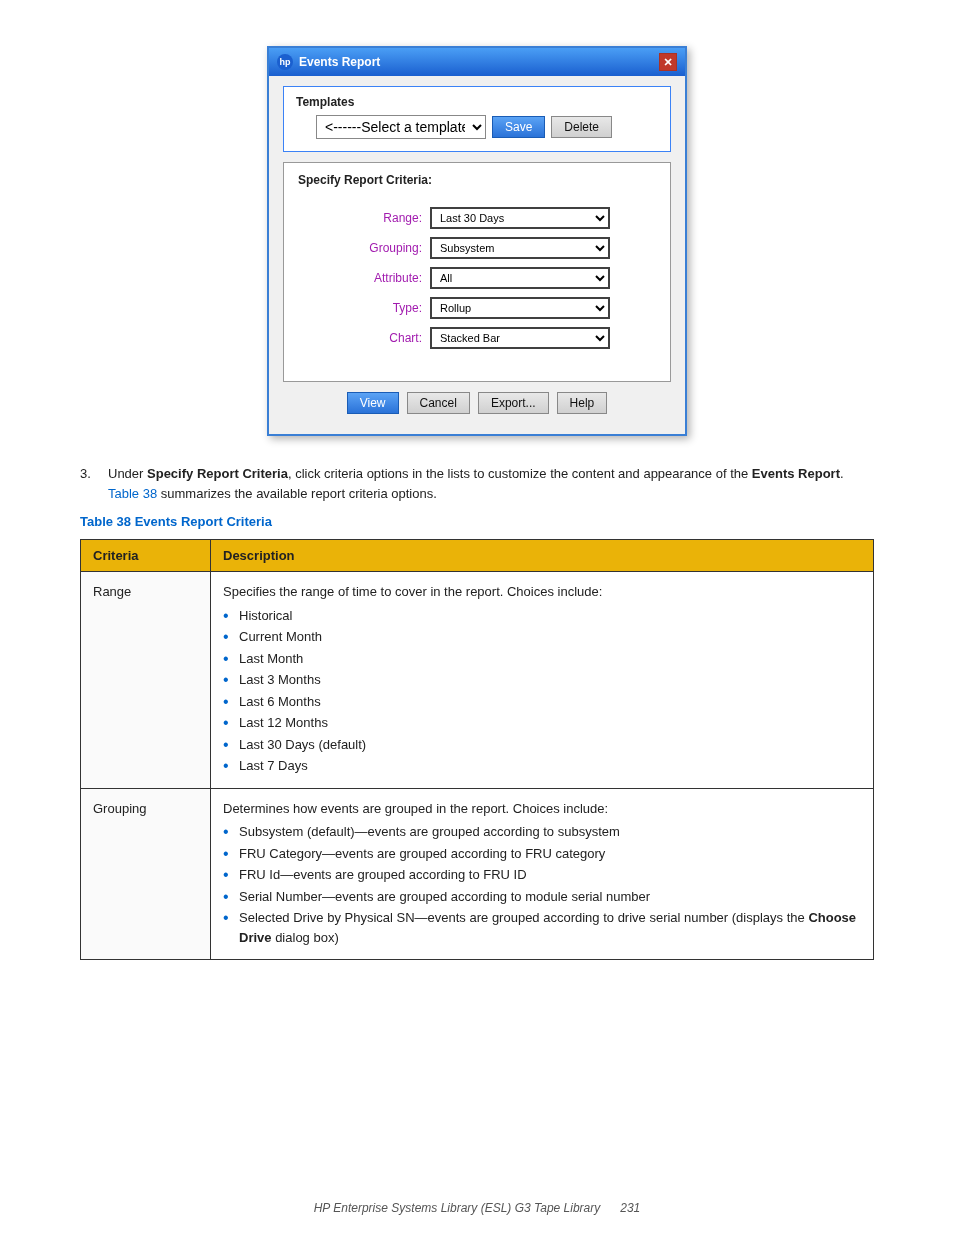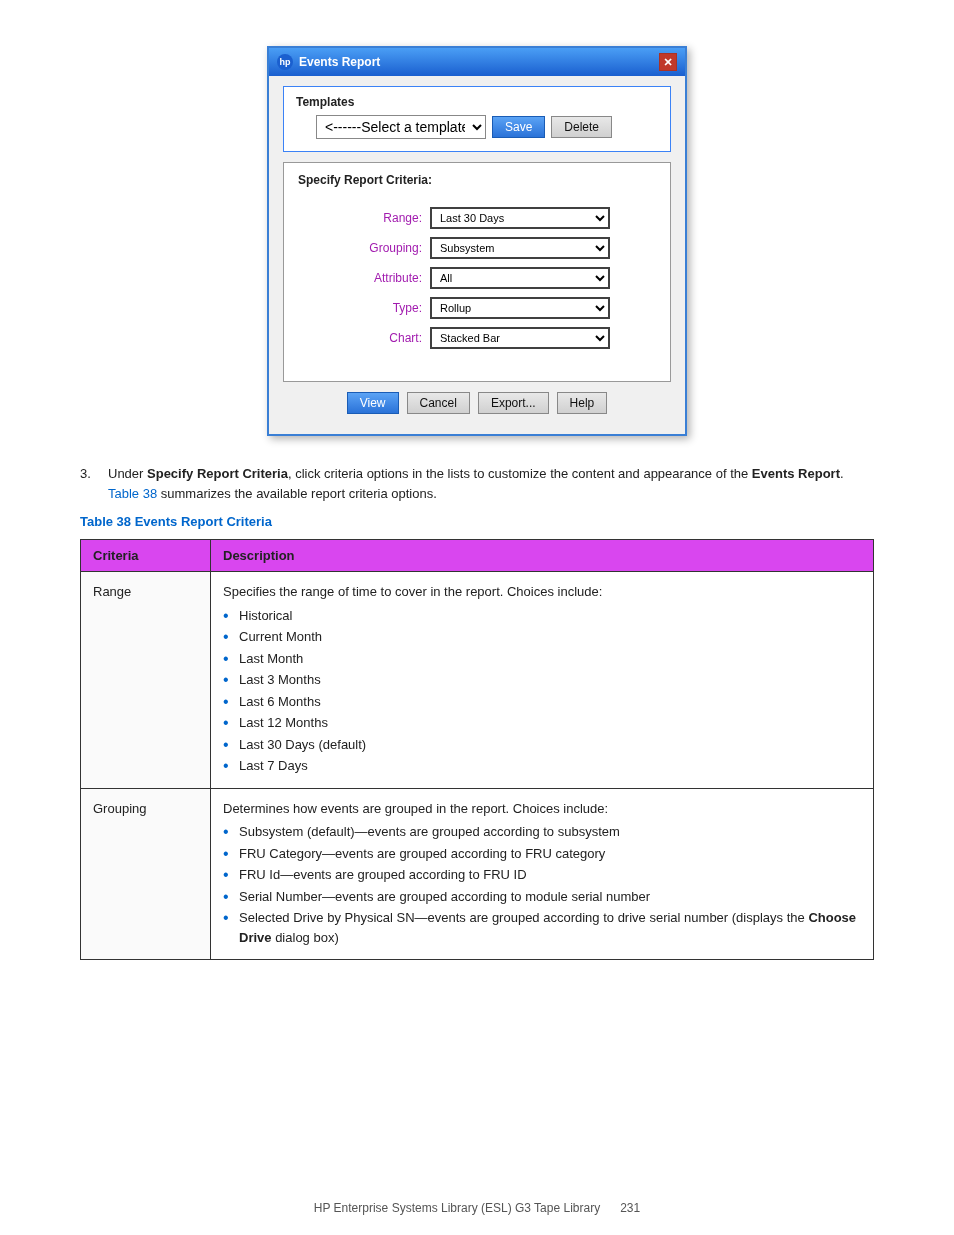--- a/index.html
+++ b/index.html
@@ -205,21 +205,21 @@
 
     
     .data-table {
       width: 100%;
       border-collapse: collapse;
       margin-bottom: 40px;
       border: 1px solid #333;
     }
 
     .data-table th {
-      background: #d946ef;
+      background: #eab308;
       border: 1px solid #333;
       padding: 8px 12px;
       text-align: left;
       font-size: 13px;
       font-weight: bold;
     }
 
     .data-table td {
       border: 1px solid #333;
       padding: 10px 12px;
@@ -260,20 +260,21 @@
       position: absolute;
       bottom: 20px;
       left: 0;
       right: 0;
       display: flex;
       justify-content: center;
       align-items: center;
       font-size: 12px;
       color: #555;
       gap: 20px;
+      font-style: italic;
     }
 
     .footer-title {
       color: #555;
       font-size: 12px;
     }
 
     .footer-page {
       color: #555;
       font-size: 12px;

